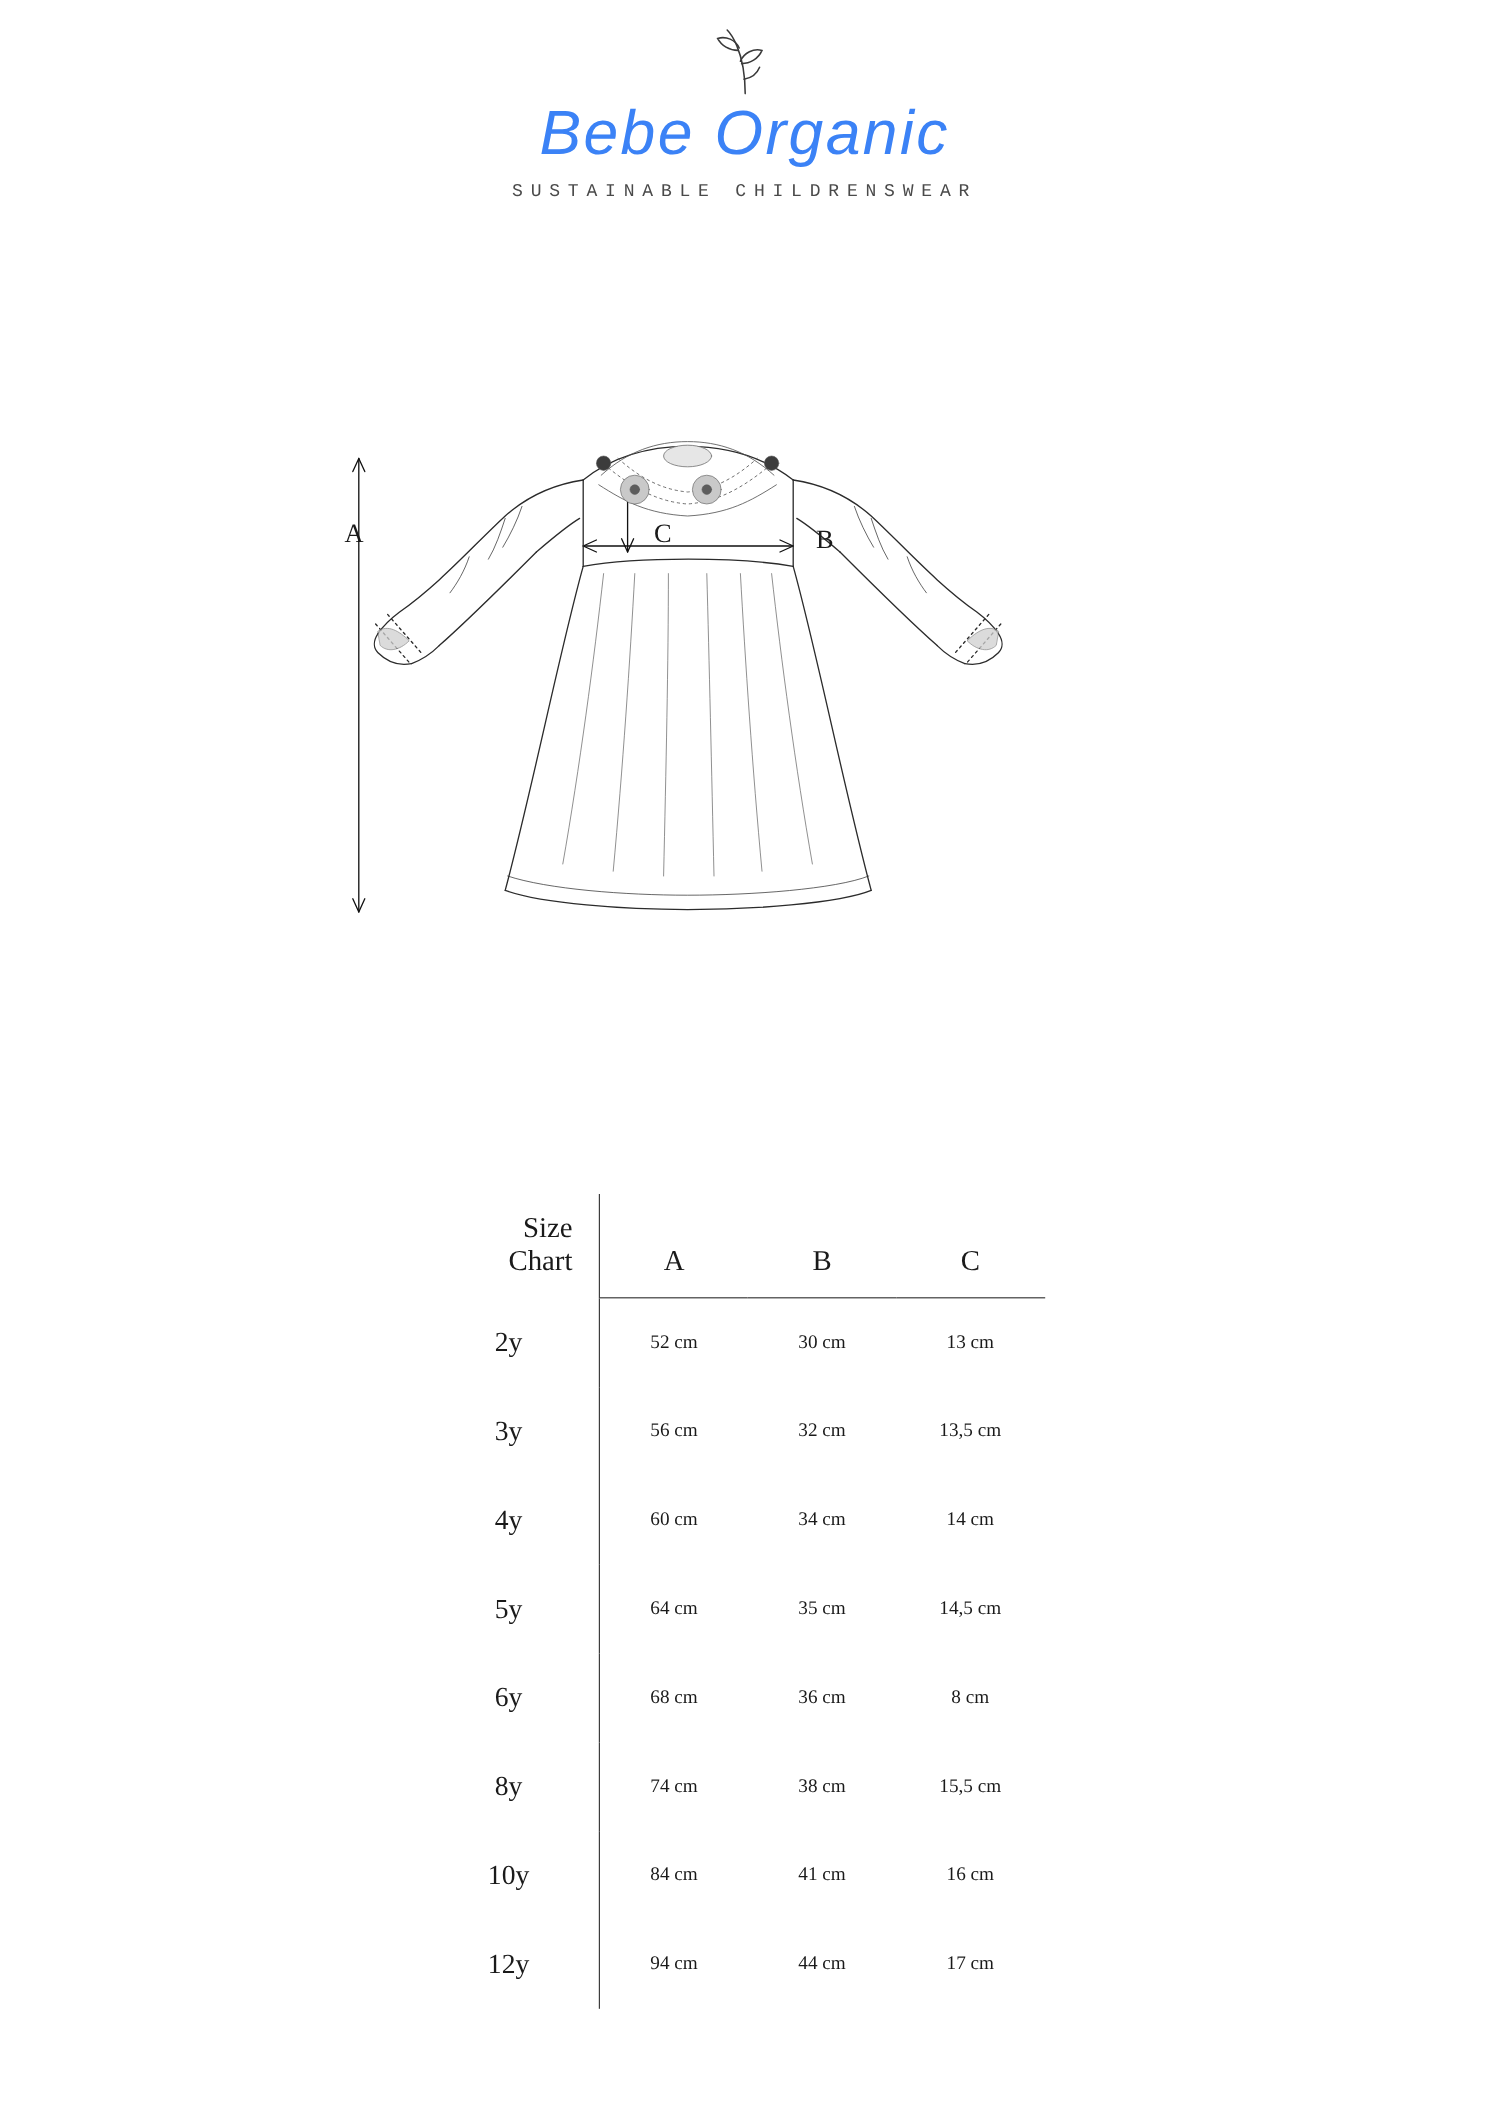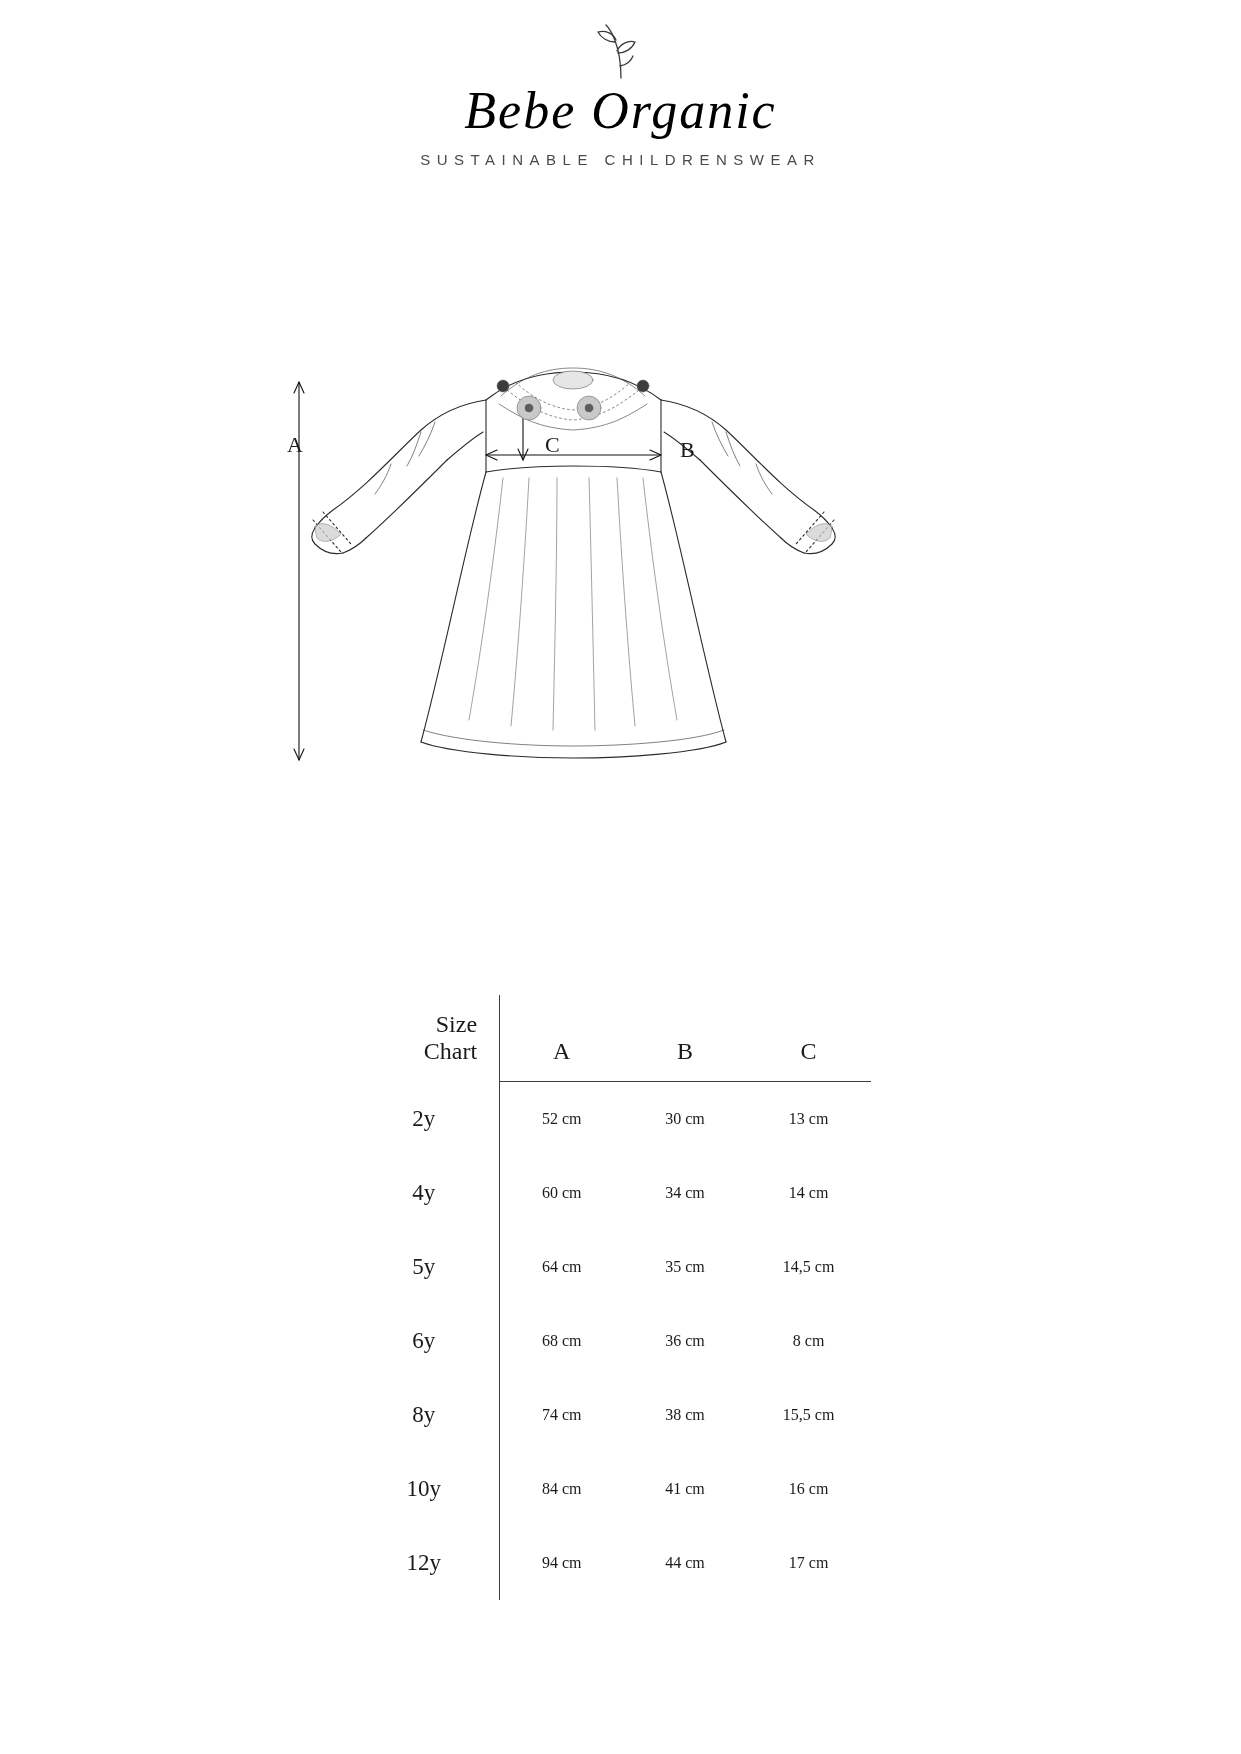--- a/index.html
+++ b/index.html
@@ -22,30 +22,30 @@
     top: 20px;
     left: 0;
     width: 1241px;
     text-align: center;
   }
   .brand-mark {
     height: 62px;
     margin-bottom: 2px;
   }
   .brand-name {
-    font-family: Liberation Serif, serif;
+    font-family: Liberation Sans, sans-serif;
     font-style: italic;
     font-size: 52px;
     letter-spacing: 2px;
-    color: #000000;
+    color: #3b82f6;
     line-height: 1.05;
     font-weight: 400;
   }
   .brand-tagline {
-    font-family: Liberation Sans, sans-serif;
+    font-family: Liberation Mono, monospace;
     font-size: 15px;
     letter-spacing: 6.5px;
     color: #4a4a4a;
     margin-top: 12px;
   }
 
   
   .figure {
     position: absolute;
     top: 360px;
@@ -245,20 +245,26 @@
       </tr>
     </thead>
     <tbody>
       <tr>
         <td class="rowhead">2y</td>
         <td class="val">52 cm</td>
         <td class="val">30 cm</td>
         <td class="val">13 cm</td>
       </tr>
       <tr>
+        <td class="rowhead">3y</td>
+        <td class="val">56 cm</td>
+        <td class="val">32 cm</td>
+        <td class="val">13,5 cm</td>
+      </tr>
+      <tr>
         <td class="rowhead">4y</td>
         <td class="val">60 cm</td>
         <td class="val">34 cm</td>
         <td class="val">14 cm</td>
       </tr>
       <tr>
         <td class="rowhead">5y</td>
         <td class="val">64 cm</td>
         <td class="val">35 cm</td>
         <td class="val">14,5 cm</td>

